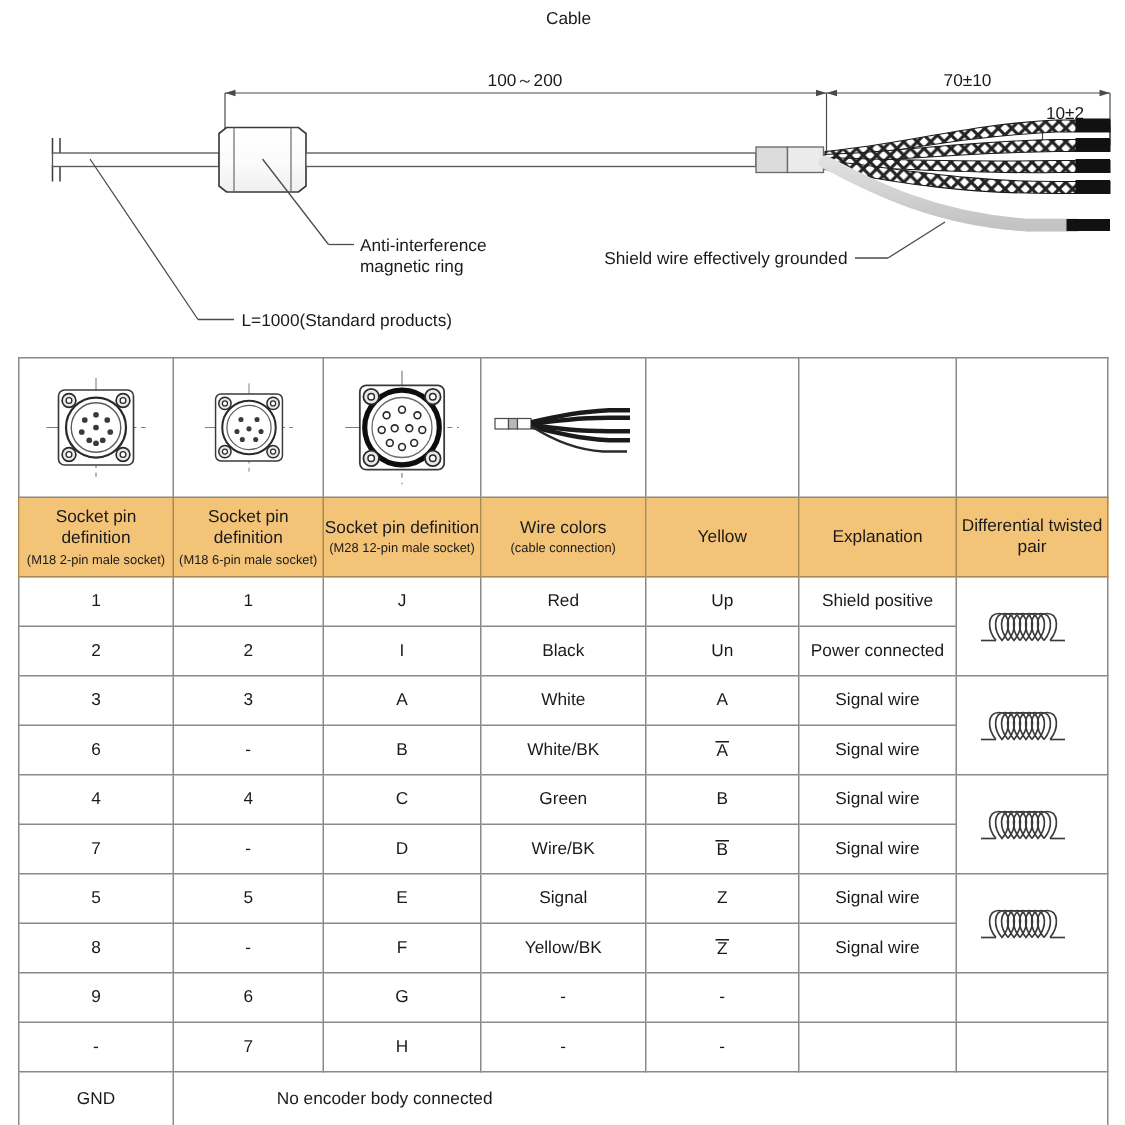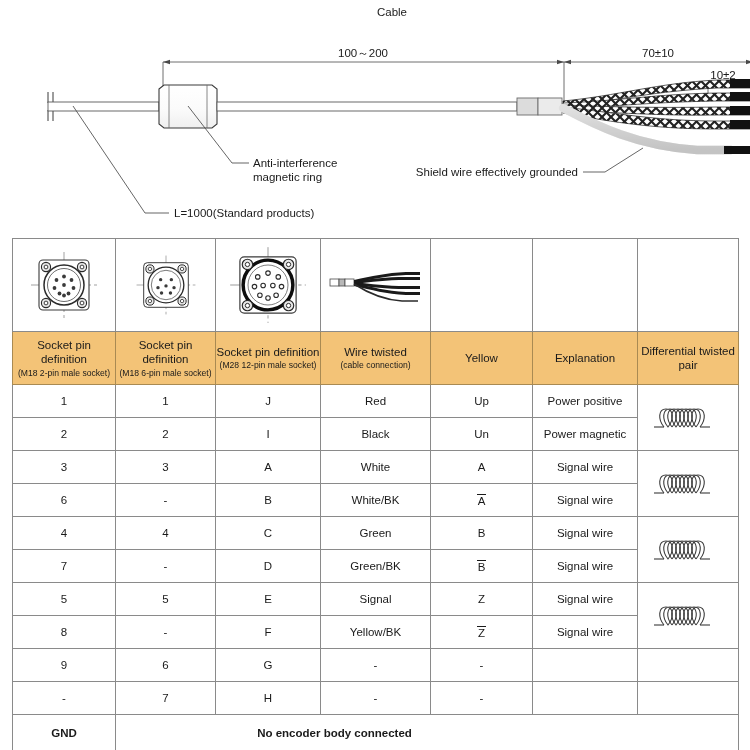--- a/index.html
+++ b/index.html
@@ -12,21 +12,21 @@
     height: 750px;
     font-family: "Liberation Sans", sans-serif;
     color: #1a1a1a;
     overflow: hidden;
     position: relative;
   }
 
   
   #diagram {
     position: absolute;
-    left: 17px;
+    left: 4px;
     top: 0;
     width: 664px;
     height: 236px;
   }
   #diagram svg { display: block; }
 
   .dimtext {
     font-family: "Liberation Sans", sans-serif;
     font-size: 11.5px;
     fill: #1a1a1a;
@@ -84,21 +84,20 @@
   .hsub {
     font-size: 8.6px;
     display: block;
     margin-top: 1px;
   }
   tr.datarow td {
     height: 32px;
   }
   tr.gndrow td {
     height: 36px;
-    font-weight: bold;
   }
   td.gndlabel { width: 115px; }
   td.gndtext {
     text-align: center;
   }
   td.coilcell {
     vertical-align: middle;
   }
   td.emptycell { }
 
@@ -385,21 +384,21 @@
     </td>
     <td>
       <span class="hmain">Socket pin definition</span>
       <span class="hsub">(M18 6-pin male socket)</span>
     </td>
     <td>
       <span class="hmain">Socket pin definition</span>
       <span class="hsub">(M28 12-pin male socket)</span>
     </td>
     <td>
-      <span class="hmain">Wire twisted</span>
+      <span class="hmain">Wire colors</span>
       <span class="hsub">(cable connection)</span>
     </td>
     <td>
       <span class="hmain">Yellow</span>
     </td>
     <td>
       <span class="hmain">Explanation</span>
     </td>
     <td>
       <span class="hmain">Differential twisted pair</span>
@@ -407,21 +406,21 @@
   </tr>
 
   </tbody>
       <tbody id="rowbody">
         <tr class="datarow">
           <td>1</td>
           <td>1</td>
           <td>J</td>
           <td>Red</td>
           <td>Up</td>
-          <td>Power positive</td>
+          <td>Shield positive</td>
           <td class="coilcell" rowspan="2">
             <div class="coilbox">
               <svg width="80" height="40" viewBox="0 0 80 40">
                 <path d="M6 29 L16 29" stroke="#3a3a3a" stroke-width="1.1" fill="none"></path>
                 <path d="M16 29 C10 22 10 11 18 11 C26 11 26 22 20 29 C14 22 14 11 22 11 C30 11 30 22 24 29" stroke="#3a3a3a" stroke-width="1.1" fill="none"></path>
                 <path d="M24 29 C18 22 18 11 26 11 C34 11 34 22 28 29 C22 22 22 11 30 11 C38 11 38 22 32 29" stroke="#3a3a3a" stroke-width="1.1" fill="none"></path>
                 <path d="M32 29 C26 22 26 11 34 11 C42 11 42 22 36 29 C30 22 30 11 38 11 C46 11 46 22 40 29" stroke="#3a3a3a" stroke-width="1.1" fill="none"></path>
                 <path d="M40 29 C34 22 34 11 42 11 C50 11 50 22 44 29 C38 22 38 11 46 11 C54 11 54 22 48 29" stroke="#3a3a3a" stroke-width="1.1" fill="none"></path>
                 <path d="M48 29 C42 22 42 11 50 11 C58 11 58 22 52 29" stroke="#3a3a3a" stroke-width="1.1" fill="none"></path>
                 <path d="M52 29 L62 29" stroke="#3a3a3a" stroke-width="1.1" fill="none"></path>
@@ -429,21 +428,21 @@
               </svg>
             </div>
           </td>
         </tr>
         <tr class="datarow">
           <td>2</td>
           <td>2</td>
           <td>I</td>
           <td>Black</td>
           <td>Un</td>
-          <td>Power magnetic</td>
+          <td>Power connected</td>
         </tr>
         <tr class="datarow">
           <td>3</td>
           <td>3</td>
           <td>A</td>
           <td>White</td>
           <td>A</td>
           <td>Signal wire</td>
           <td class="coilcell" rowspan="2">
             <div class="coilbox">
@@ -487,21 +486,21 @@
                 <path d="M52 29 L62 29" stroke="#3a3a3a" stroke-width="1.1" fill="none"></path>
                 <path d="M16 11 L6 11" stroke="#3a3a3a" stroke-width="1.1" fill="none" opacity="0"></path>
               </svg>
             </div>
           </td>
         </tr>
         <tr class="datarow">
           <td>7</td>
           <td>-</td>
           <td>D</td>
-          <td>Green/BK</td>
+          <td>Wire/BK</td>
           <td><span class="ovl">B</span></td>
           <td>Signal wire</td>
         </tr>
         <tr class="datarow">
           <td>5</td>
           <td>5</td>
           <td>E</td>
           <td>Signal</td>
           <td>Z</td>
           <td>Signal wire</td>
@@ -541,17 +540,17 @@
           <td>-</td>
           <td>7</td>
           <td>H</td>
           <td>-</td>
           <td>-</td>
           <td></td>
           <td class="emptycell"></td>
         </tr>
         <tr class="gndrow">
           <td class="gndlabel">GND</td>
-          <td class="gndtext" colspan="6"><span style="display: inline-block; width: 300px; text-align: center; margin-left: -185px;">No encoder body connected</span></td>
+          <td class="gndtext" colspan="6"><span style="display: inline-block; width: 300px; text-align: left; margin-left: -185px;">No encoder body connected</span></td>
         </tr>
       </tbody>
 </table>
 </div>
 
 </body></html>

